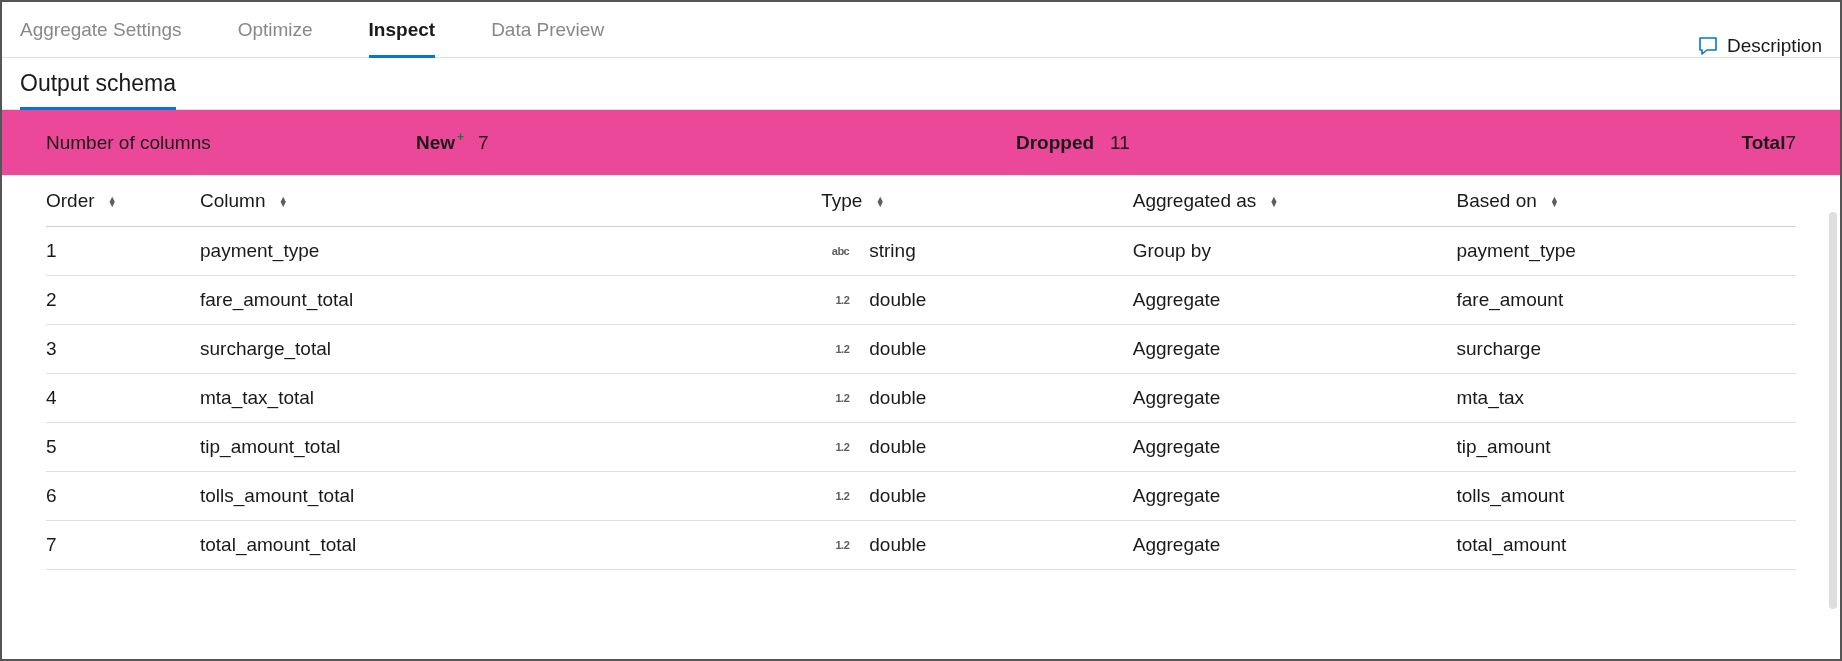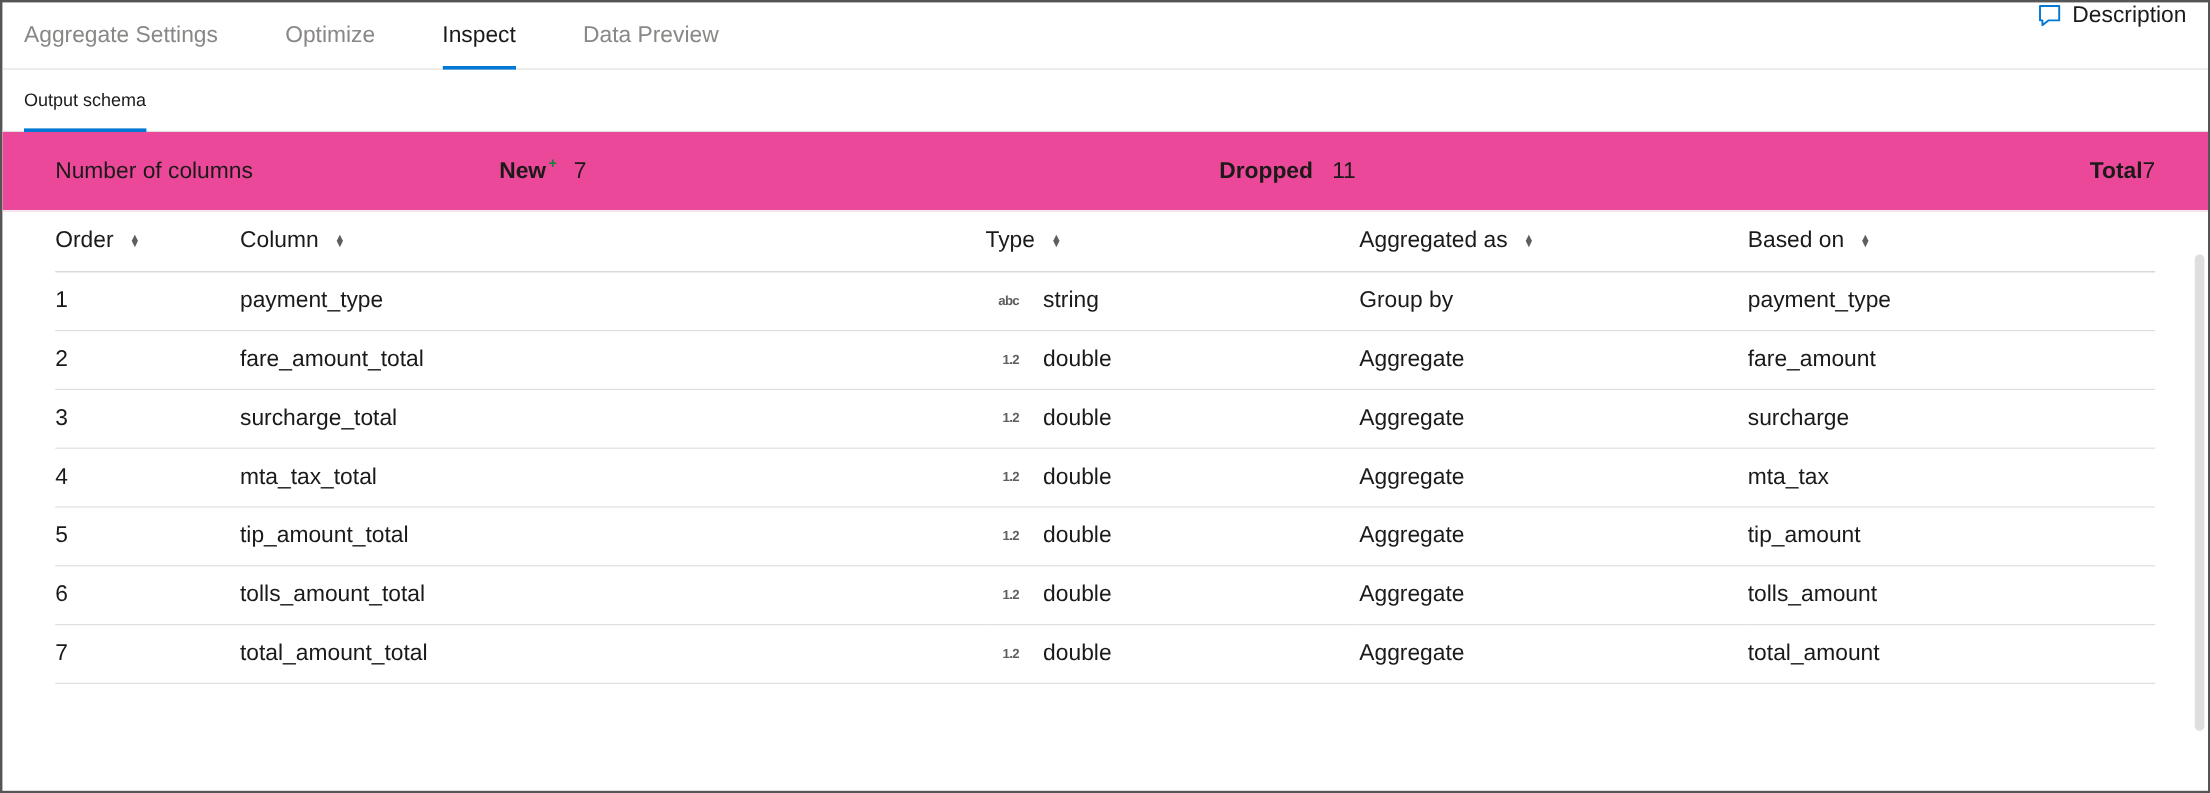--- a/index.html
+++ b/index.html
@@ -8,39 +8,39 @@
     width: 1842px;
     height: 661px;
     border: 2px solid #555;
     background: #fff;
     display: flex;
     flex-direction: column;
     overflow: hidden;
   }
   .primary-tabs {
     display: flex;
-    align-items: flex-start;
+    align-items: flex-end;
     border-bottom: 1px solid #e1dfdd;
     padding: 0 18px;
     height: 56px;
     position: relative;
   }
   .primary-tab {
     margin-right: 56px;
     font-size: 19px;
     color: #8a8886;
     cursor: pointer;
     height: 100%;
     display: flex;
     align-items: center;
     position: relative;
   }
   .primary-tab.active {
     color: #1b1a19;
-    font-weight: 400;
+    font-weight: 700;
   }
   .primary-tab.active::after {
     content: "";
     position: absolute;
     bottom: -1px;
     left: 0;
     right: 0;
     height: 3px;
     background: #0078d4;
   }
@@ -54,21 +54,21 @@
   .description-btn svg { margin-right: 8px; }
   .sub-tabs {
     display: flex;
     align-items: center;
     padding: 0 18px;
     height: 52px;
     border-bottom: 1px solid #e1dfdd;
   }
   .sub-tab {
     margin-right: 56px;
-    font-size: 15px;
+    font-size: 23px;
     color: #8a8886;
     cursor: pointer;
     height: 100%;
     display: flex;
     align-items: center;
     position: relative;
   }
   .sub-tab.active {
     color: #1b1a19;
   }

